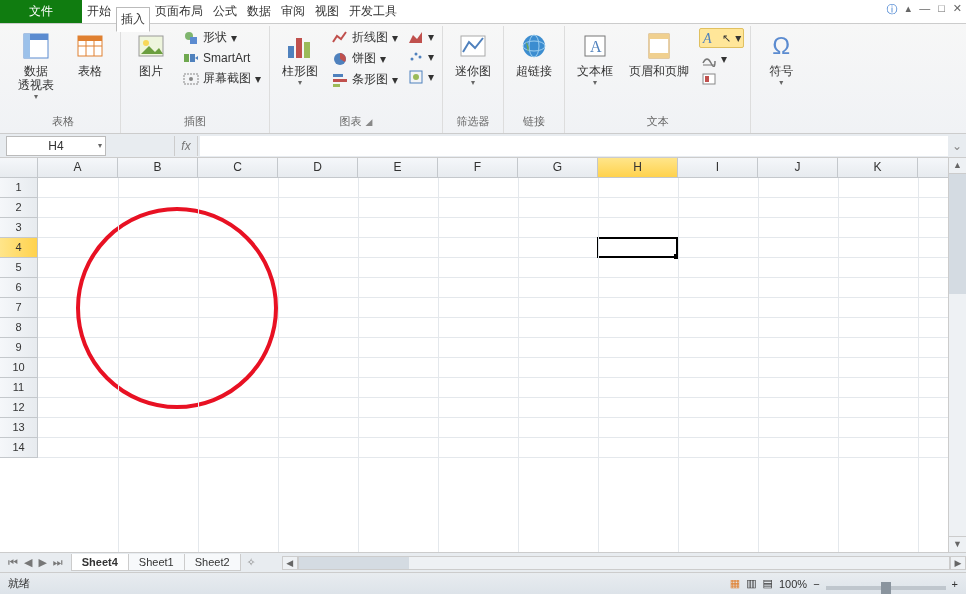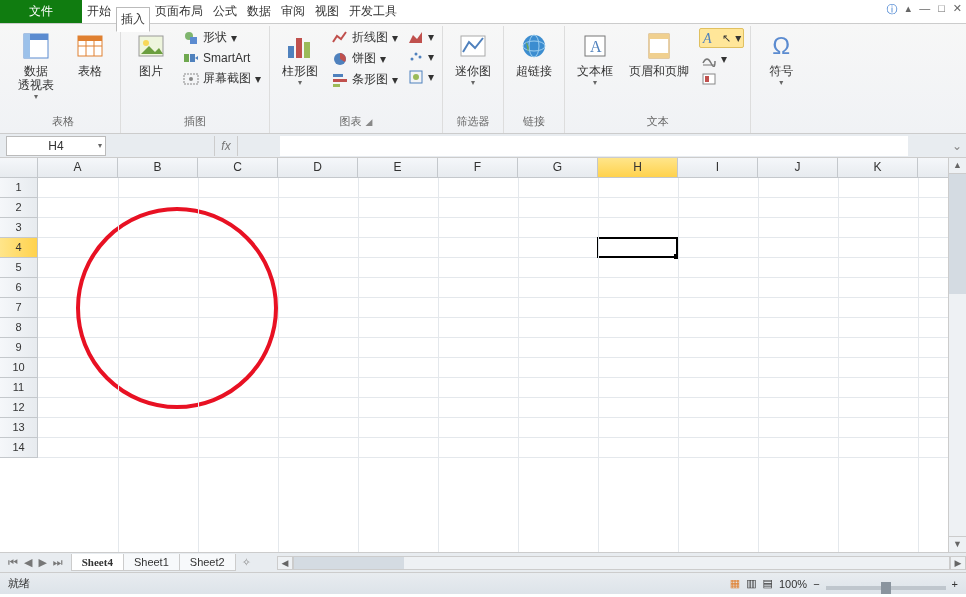--- a/index.html
+++ b/index.html
@@ -22,21 +22,21 @@
 .big-btn .arr { font-size:8px; color:#666; }
 .small-list { display:flex; flex-direction:column; gap:2px; }
 .small-btn { display:flex; align-items:center; gap:4px; padding:1px 2px; cursor:pointer; font-size:12px; white-space:nowrap; }
 .small-btn .ic { width:16px; height:16px; display:flex; align-items:center; justify-content:center; }
 .dlg-launch { font-size:9px; color:#888; cursor:pointer; }
 .highlight-btn { background:#ffe699; border:1px solid #e0c060; border-radius:2px; }
 
 .namebar { height:24px; background:#e8ecf0; border-bottom:1px solid #ccc; display:flex; align-items:center; }
 .namebox { width:100px; height:20px; background:#fff; border:1px solid #bbb; margin-left:6px; display:flex; align-items:center; justify-content:center; font-size:12px; position:relative; }
 .namebox .dd { position:absolute; right:3px; font-size:8px; color:#666; }
-.fx-bar { display:flex; align-items:center; margin-left:8px; flex:1;gap:40px; }
+.fx-bar { display:flex; align-items:center; margin-left:8px; flex:1; }
 .fx-bar .fxb { width:24px; text-align:center; color:#777; font-style:italic; border-left:1px solid #ccc; border-right:1px solid #ccc; height:20px; line-height:20px; }
 .fx-bar .slot { flex:1; height:20px; background:#fff; margin-left:2px; border:none; }
 
 .grid-wrap { position:relative; height:394px; background:#fff; overflow:hidden; }
 .colhdr { display:flex; background:linear-gradient(#f5f7fa,#e7ebef); border-bottom:1px solid #c4c8cc; height:20px; }
 .corner { width:38px; border-right:1px solid #c4c8cc; background:linear-gradient(#f5f7fa,#e7ebef); }
 .ch { width:80px; border-right:1px solid #c4c8cc; text-align:center; line-height:19px; font-size:12px; }
 .ch.sel { background:linear-gradient(#ffe58a,#ffd24d); }
 .rows { position:relative; }
 .row { display:flex; height:20px; }
@@ -46,21 +46,21 @@
 .vgrid { position:absolute; top:20px; bottom:0; width:0; border-left:1px solid #e4e8ec; }
 
 .sel-cell { position:absolute; border:2px solid #000; background:transparent; pointer-events:none; }
 .sel-cell::after { content:""; position:absolute; right:-3px; bottom:-3px; width:5px; height:5px; background:#000; }
 .red-circle { position:absolute; border:4px solid #e81123; border-radius:50%; }
 
 .sheet-tabs { height:20px; background:#e8ecf0; border-top:1px solid #ccc; display:flex; align-items:center; font-size:11px; }
 .nav-arrows { display:flex; gap:2px; padding:0 6px; border-right:1px solid #ccc; }
 .nav-arrows span { color:#777; cursor:pointer; padding:0 2px; }
 .sh-tab { padding:2px 10px; background:#f7f9fb; border:1px solid #ccc; border-top:none; margin-left:-1px; cursor:pointer; }
-.sh-tab.active { background:#fff; font-weight:bold;font-family:Liberation Serif, serif; }
+.sh-tab.active { background:#fff; font-weight:bold; }
 .sh-new { padding:2px 6px; color:#888; cursor:pointer; }
 .hscroll { flex:1; display:flex; align-items:center; margin-left:20px; }
 .hscroll .track { flex:1; height:14px; background:#eef1f4; border:1px solid #ccc; position:relative; }
 .hscroll .thumb { position:absolute; left:0; top:0; height:100%; width:110px; background:#d4dbe2; }
 .hscroll .sa { width:16px; height:14px; border:1px solid #ccc; background:#eef1f4; text-align:center; line-height:12px; font-size:9px; color:#666; cursor:pointer; }
 
 .status { height:22px; background:linear-gradient(#e8ecf0,#dde3e9); border-top:1px solid #ccc; display:flex; align-items:center; justify-content:space-between; padding:0 8px; font-size:11px; }
 .status .views { display:flex; align-items:center; gap:6px; }
 .status .zoom { display:flex; align-items:flex-end; gap:6px; }
 .zoom .track { width:120px; height:4px; background:#bfc6cd; position:relative; }

